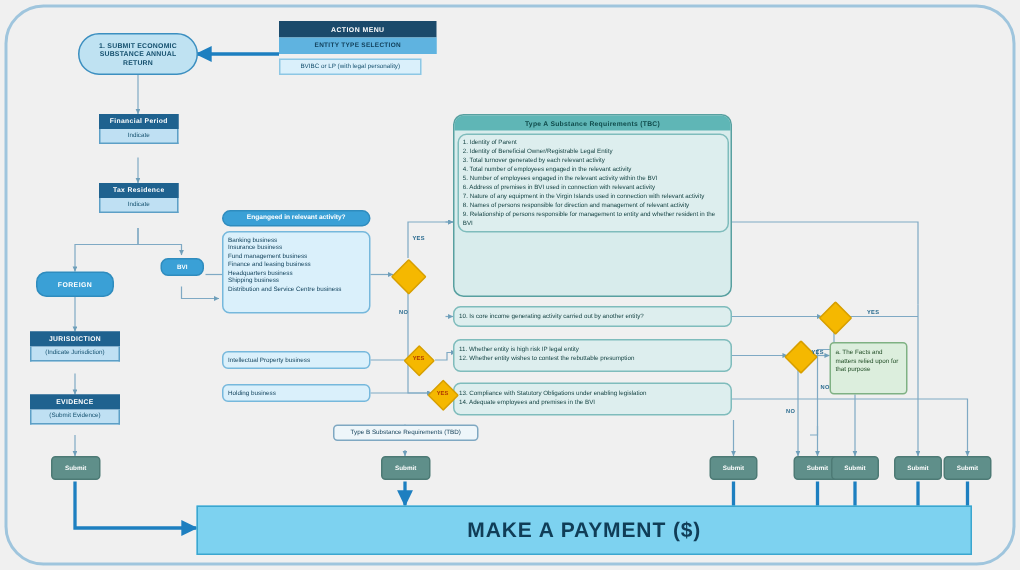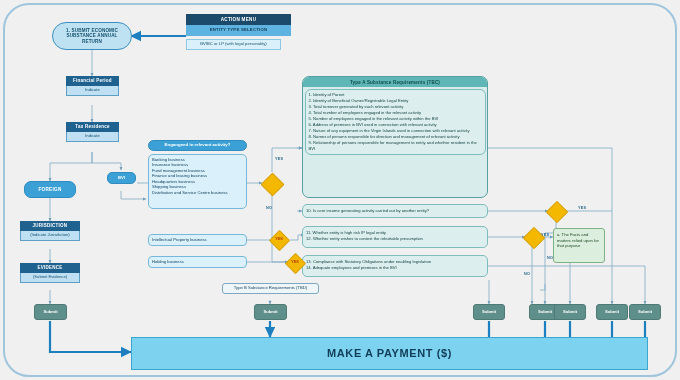--- a/index.html
+++ b/index.html
@@ -67,21 +67,21 @@
   
   .diamond{position:absolute;transform:rotate(45deg);background:#f5b800;
            border:1px solid #d79f00;}
   .diamond-lbl{position:absolute;color:#b03a00;font-size:3.8px;
                font-weight:bold;text-align:center;}
   
   .submit{background:#5f8f8a;border:1px solid #4d7a75;border-radius:3px;
           color:#ffffff;font-size:4.2px;font-weight:bold;}
   
   .payment{background:#7dd2f0;border:1px solid #3ba6cf;color:#103d57;
-           font-size:11px;font-weight:bold;letter-spacing:.6px;}
+           font-size:14px;font-weight:bold;letter-spacing:.6px;}
   
   .elbl{position:absolute;font-size:3.8px;color:#2a6b8f;font-weight:bold;
         letter-spacing:.2px;}
 </style>
 </head>
 <body>
 
 <div id="canvas">
   <div id="frame"></div>
 

